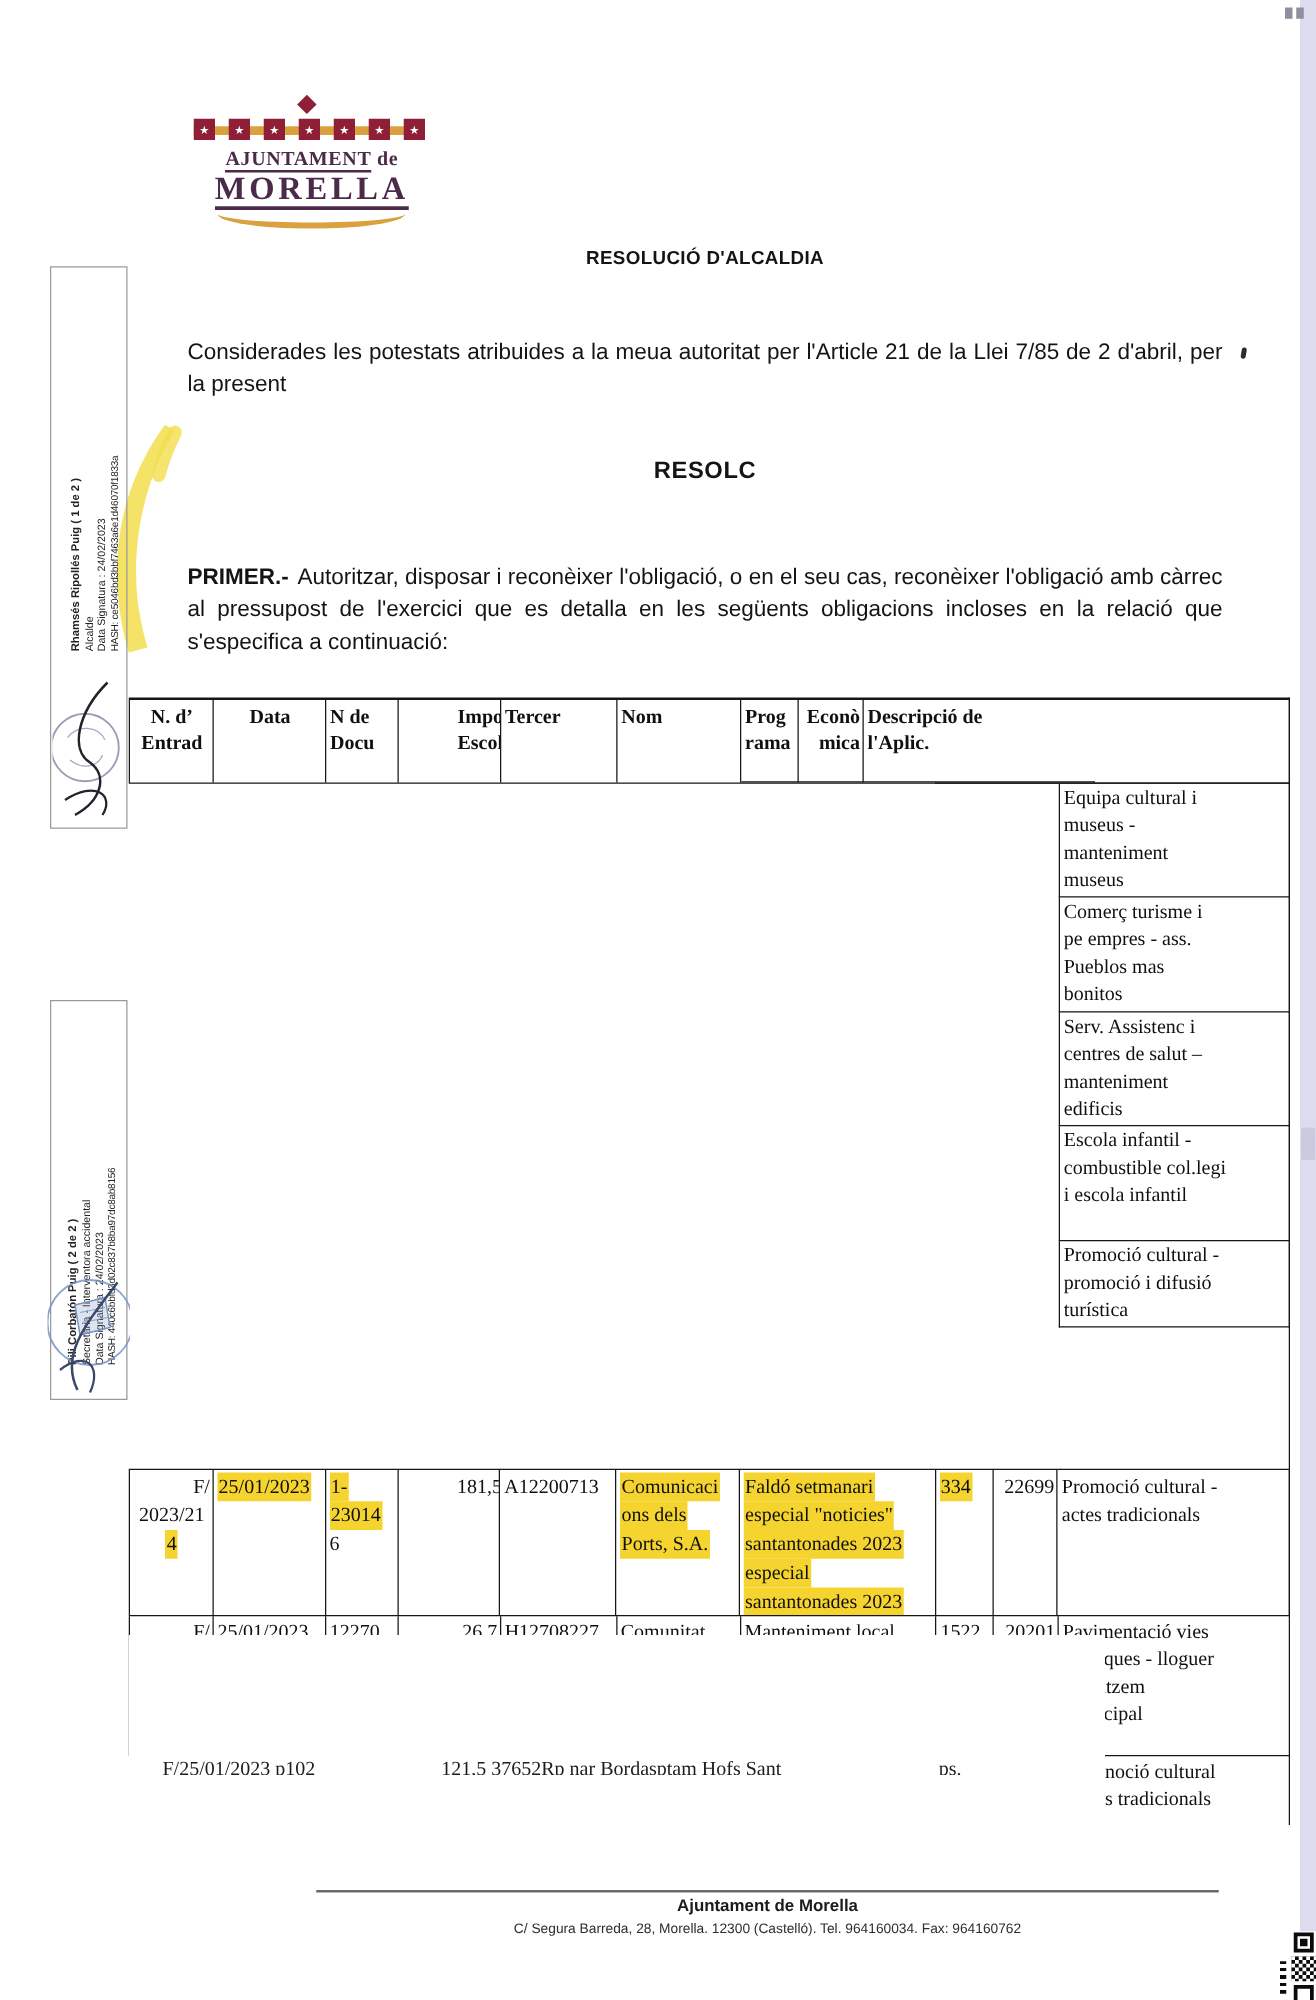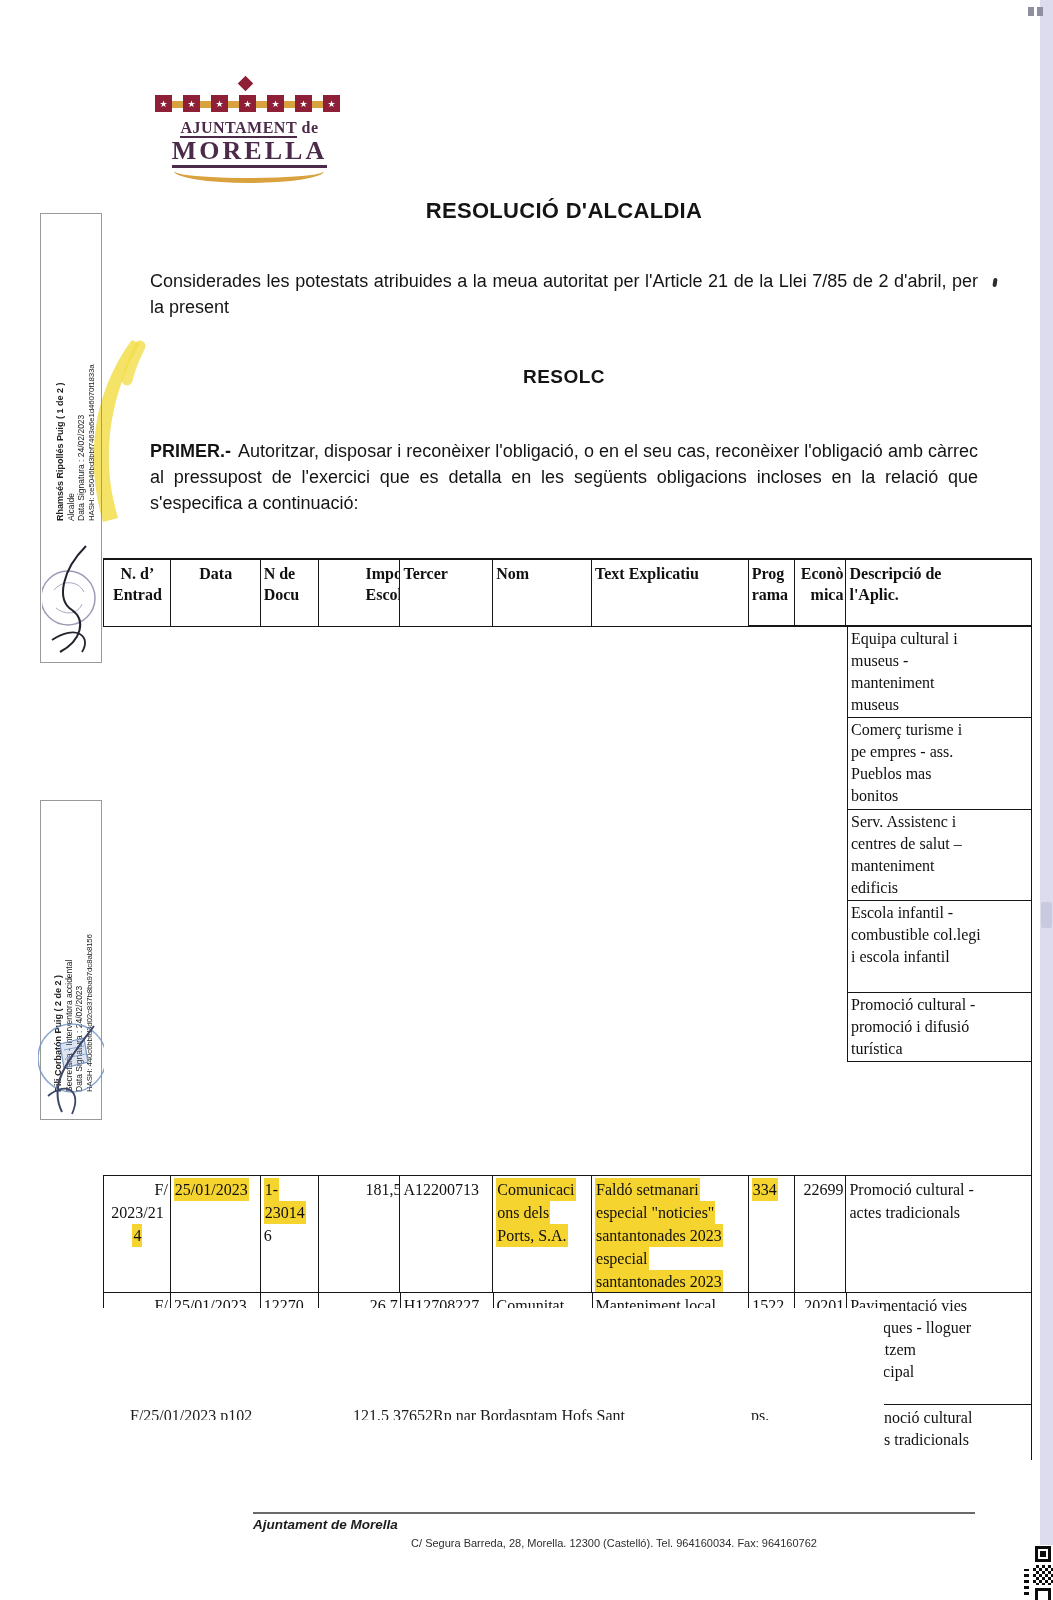--- a/index.html
+++ b/index.html
@@ -25,24 +25,24 @@
   .logo .t1{position:absolute;left:0;top:41px;width:195px;text-align:center;
             font-family:"Liberation Serif",serif;font-weight:bold;font-size:16px;color:#4c2a49;letter-spacing:.5px;}
   .logo .t1 .u{border-bottom:2px solid #4c2a49;padding-bottom:0px;}
   .logo .t2{position:absolute;left:0;top:58px;width:195px;text-align:center;
             font-family:"Liberation Serif",serif;font-weight:bold;font-size:26px;color:#4c2a49;letter-spacing:3px;}
   .logo .t2 .u{border-bottom:3px solid #4c2a49;}
   .logo .swoosh{position:absolute;left:22px;top:88px;width:150px;height:12px;
             border-bottom:5px solid #d9a23e;border-radius:0 0 75px 75px / 0 0 12px 12px;}
 
   
-  .doc-title{left:150px;top:198px;width:828px;text-align:center;font-size:22px;font-weight:bold;letter-spacing:.3px;}
+  .doc-title{left:150px;top:198px;width:828px;text-align:center;font-size:15px;font-weight:bold;letter-spacing:.3px;}
   .intro{left:150px;top:268px;width:828px;font-size:18px;line-height:26px;text-align:justify;}
   .resolc{left:150px;top:366px;width:828px;text-align:center;font-size:19px;font-weight:bold;letter-spacing:.5px;}
-  .primer{left:150px;top:438px;width:828px;font-size:18px;line-height:26px;text-align:justify;}
+  .primer{left:150px;top:448px;width:828px;font-size:18px;line-height:26px;text-align:justify;}
   .primer b{margin-right:7px;}
 
   
   .marker{left:88px;top:338px;width:70px;height:195px;}
 
   
   .sigbox{border:1px solid #9a9a9a;background:transparent;}
   .sigbox1{left:40px;top:213px;width:60px;height:448px;}
   .sigbox2{left:40px;top:800px;width:60px;height:318px;}
   .rot{position:absolute;transform:rotate(-90deg);transform-origin:0 0;
@@ -82,21 +82,21 @@
 
   .wipe{background:#ffffff;}
   .wipe1{left:0;top:750px;width:781px;height:98px;}
   .wipe2{left:0;top:862px;width:781px;height:40px;}
 
   .r3frag{position:absolute;font-size:16px;color:#1c1c1c;white-space:nowrap;}
   .r3desc{position:absolute;left:781px;line-height:22px;}
 
   
   .fdiv{left:253px;top:1512px;width:722px;border-top:2px solid #6a6a6a;}
-  .forg{left:253px;top:1517px;width:722px;text-align:left;font-size:13.5px;font-weight:bold;color:#1b1b1b;font-style:italic;}
+  .forg{left:253px;top:1517px;width:722px;text-align:center;font-size:13.5px;font-weight:bold;color:#1b1b1b;}
   .faddr{left:150px;top:1537px;width:928px;text-align:center;font-size:11px;color:#2e2e2e;}
 
   
   .qr{left:1024px;top:1545px;width:29px;height:55px;overflow:hidden;background:#fff;}
   .qr .f1{position:absolute;left:11px;top:1px;width:10px;height:10px;border:3px solid #0b0b0b;}
   .qr .f1 i{position:absolute;left:2px;top:2px;width:6px;height:6px;background:#0b0b0b;}
   .qr .nz{position:absolute;left:9px;top:20px;width:20px;height:20px;
           background:repeating-conic-gradient(#0b0b0b 0% 25%, #ffffff 0% 50%) 0 0/6px 6px;}
   .qr .f2{position:absolute;left:11px;top:43px;width:10px;height:12px;border:3px solid #0b0b0b;}
   .qr .edge{position:absolute;left:0;top:24px;width:5px;height:26px;
@@ -192,23 +192,20 @@
         </div>
       <div class="cell c3 rgt">
           <div>Import</div>
           <div>Escola</div>
         </div>
       <div class="cell c4">
           <div>Tercer</div>
         </div>
       <div class="cell c5">
           <div>Nom</div>
-        </div>
-      <div class="cell c6">
-          <div>Text Explicatiu</div>
         </div>
       <div class="cell c7 bb">
           <div>Prog</div>
           <div>rama</div>
         </div>
       <div class="cell c8 bb">
           <div>Econò</div>
           <div>mica</div>
         </div>
       <div class="cell c9 bb">

